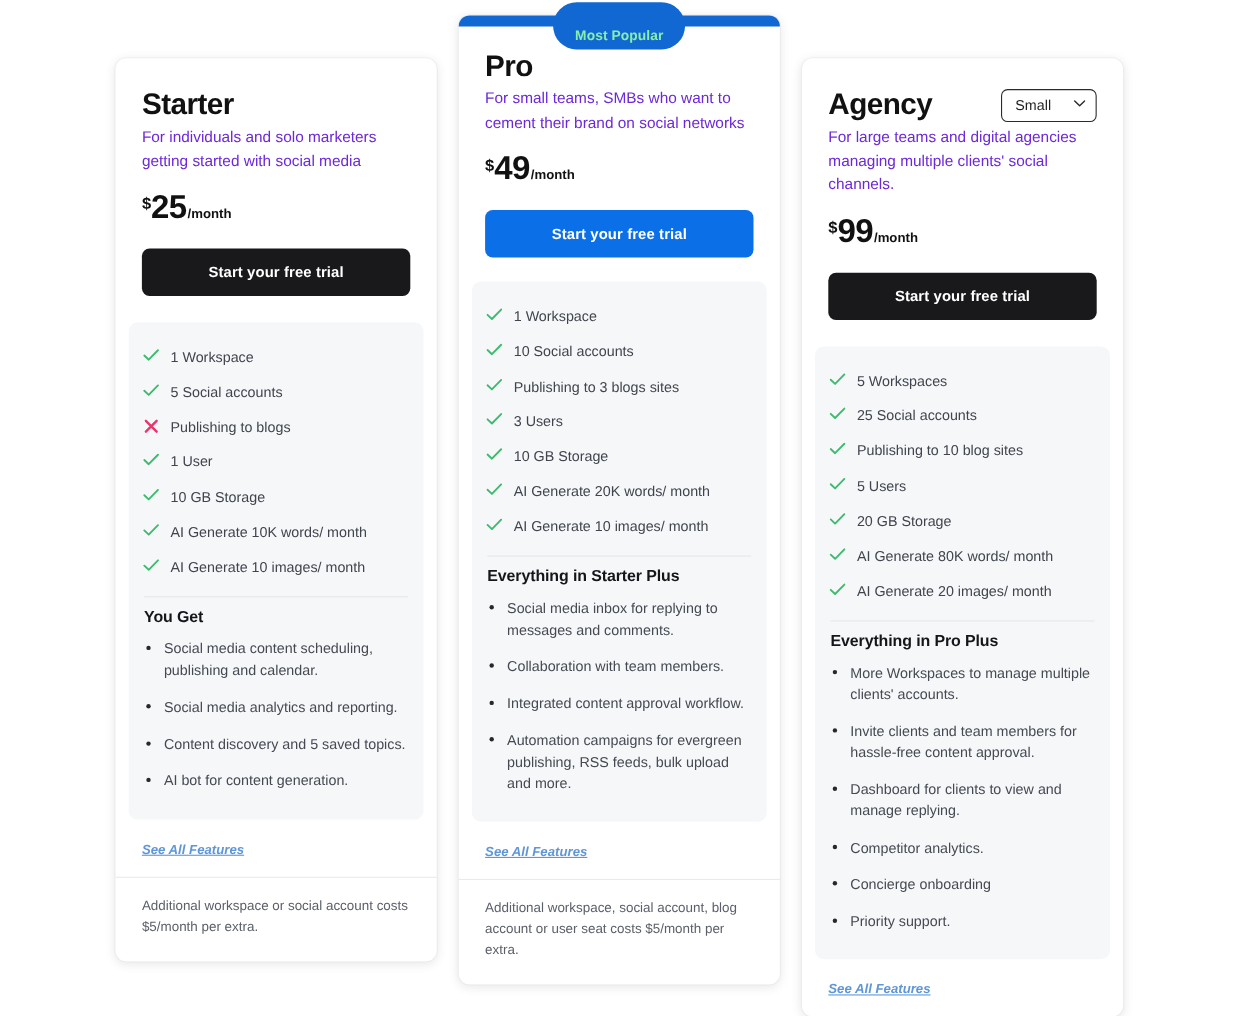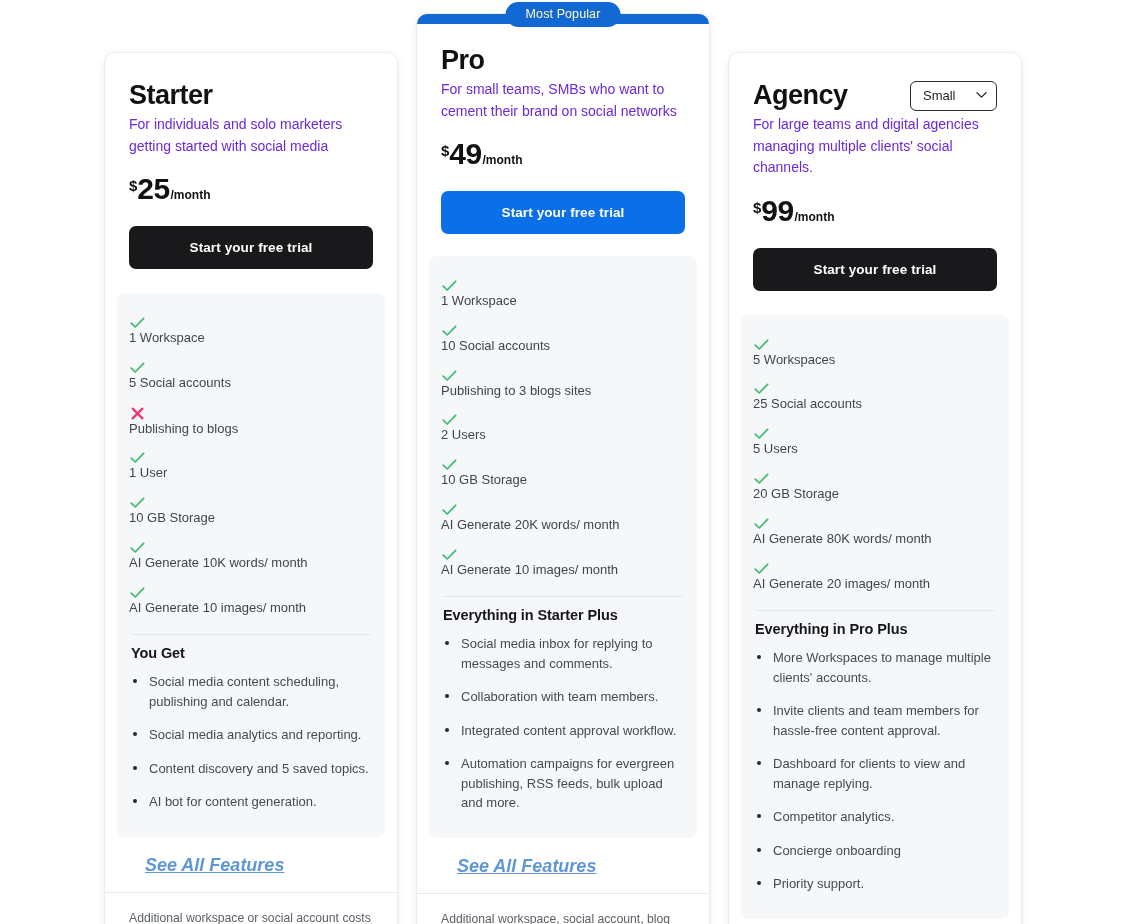--- a/index.html
+++ b/index.html
@@ -57,25 +57,25 @@
     height: 10px;
     background: #1268d3;
     border-radius: 10px 10px 0 0;
   }
   .pro-badge {
     position: absolute;
     top: -12px;
     left: 50%;
     transform: translateX(-50%);
     background: #1268d3;
-    color: #fef9c3;
+    color: #86efac;
     font-size: 12.5px;
-    font-weight: normal;
+    font-weight: bold;
     letter-spacing: 0.1px;
-    padding: 5px 20px 6px;
+    padding: 23px 20px 6px;
     border-radius: 40px;
     white-space: nowrap;
     z-index: 3;
   }
 
   
   .card-head {
     padding: 26px 24px 0 24px;
     position: relative;
   }
@@ -191,21 +191,20 @@
     margin: 0;
     padding: 0;
   }
   .feat-list li {
     display: flex;
     align-items: flex-start;
     font-size: 13px;
     color: #40454d;
     line-height: 1.45;
     padding: 6.5px 0;
-    flex-direction: column;
   }
   .feat-icon {
     flex: 0 0 auto;
     width: 16px;
     margin-right: 10px;
     margin-top: 1px;
     display: inline-flex;
     align-items: center;
     justify-content: center;
   }
@@ -245,27 +244,26 @@
     border-radius: 50%;
     background: #26282c;
     margin: 7px 12px 0 4px;
   }
 
   
   .see-all-row {
     padding: 18px 24px 16px 24px;
   }
   .see-all {
-    font-size: 18px;
+    font-size: 12px;
     font-style: italic;
     font-weight: bold;
     color: #5f97d6;
     text-decoration: underline;
     cursor: pointer;
-    margin-left: 16px;
   }
 
   
   .foot-note {
     border-top: 1px solid #e7eaee;
     padding: 16px 24px 22px 24px;
     font-size: 12.2px;
     line-height: 1.55;
     color: #5b6069;
   }
@@ -415,21 +413,21 @@
               </svg>
             </span>
             <span>Publishing to 3 blogs sites</span>
           </li>
           <li>
             <span class="feat-icon">
               <svg width="15" height="12" viewBox="0 0 15 12">
                 <path d="M1.2 6.2 L5.2 10 L13.6 1.4" fill="none" stroke="#3dba6f" stroke-width="1.7" stroke-linecap="round" stroke-linejoin="round"></path>
               </svg>
             </span>
-            <span>2 Users</span>
+            <span>3 Users</span>
           </li>
           <li>
             <span class="feat-icon">
               <svg width="15" height="12" viewBox="0 0 15 12">
                 <path d="M1.2 6.2 L5.2 10 L13.6 1.4" fill="none" stroke="#3dba6f" stroke-width="1.7" stroke-linecap="round" stroke-linejoin="round"></path>
               </svg>
             </span>
             <span>10 GB Storage</span>
           </li>
           <li>
@@ -515,20 +513,28 @@
               </svg>
             </span>
             <span>25 Social accounts</span>
           </li>
           <li>
             <span class="feat-icon">
               <svg width="15" height="12" viewBox="0 0 15 12">
                 <path d="M1.2 6.2 L5.2 10 L13.6 1.4" fill="none" stroke="#3dba6f" stroke-width="1.7" stroke-linecap="round" stroke-linejoin="round"></path>
               </svg>
             </span>
+            <span>Publishing to 10 blog sites</span>
+          </li>
+          <li>
+            <span class="feat-icon">
+              <svg width="15" height="12" viewBox="0 0 15 12">
+                <path d="M1.2 6.2 L5.2 10 L13.6 1.4" fill="none" stroke="#3dba6f" stroke-width="1.7" stroke-linecap="round" stroke-linejoin="round"></path>
+              </svg>
+            </span>
             <span>5 Users</span>
           </li>
           <li>
             <span class="feat-icon">
               <svg width="15" height="12" viewBox="0 0 15 12">
                 <path d="M1.2 6.2 L5.2 10 L13.6 1.4" fill="none" stroke="#3dba6f" stroke-width="1.7" stroke-linecap="round" stroke-linejoin="round"></path>
               </svg>
             </span>
             <span>20 GB Storage</span>
           </li>

